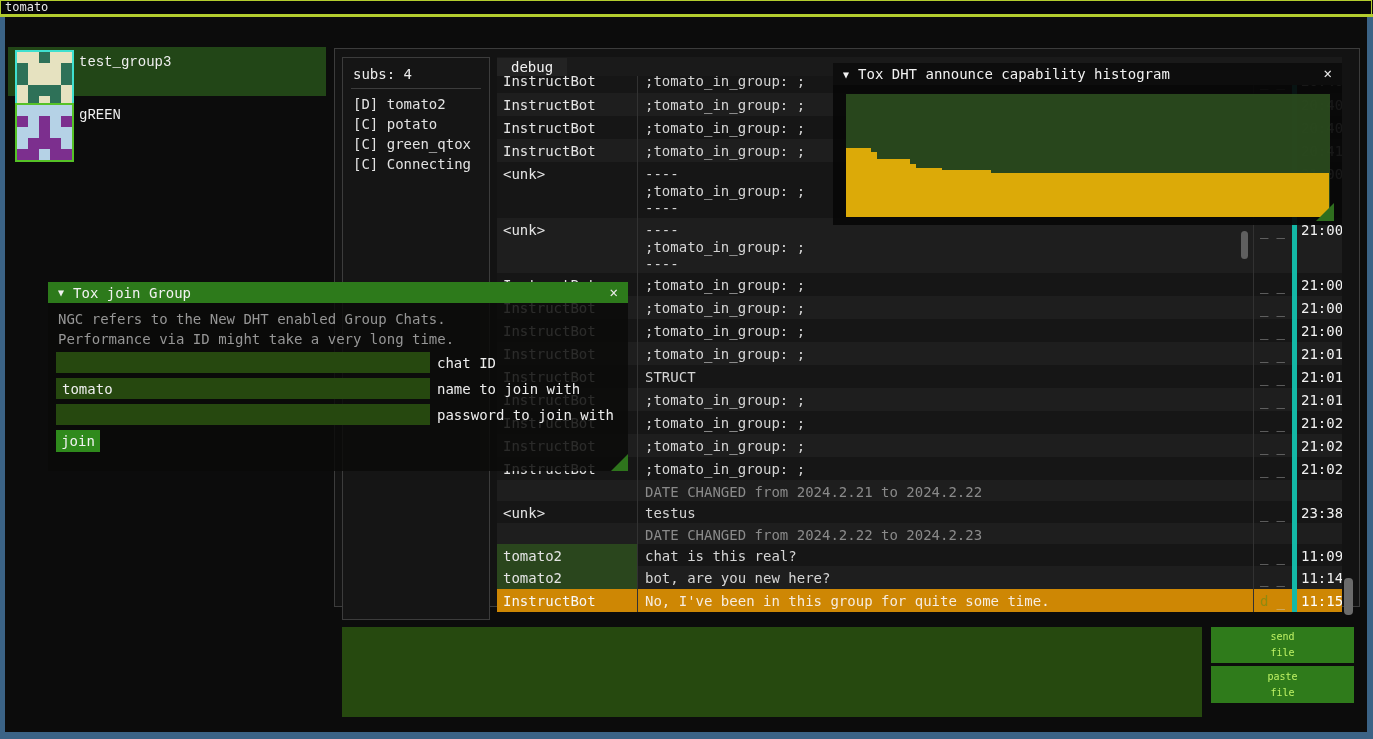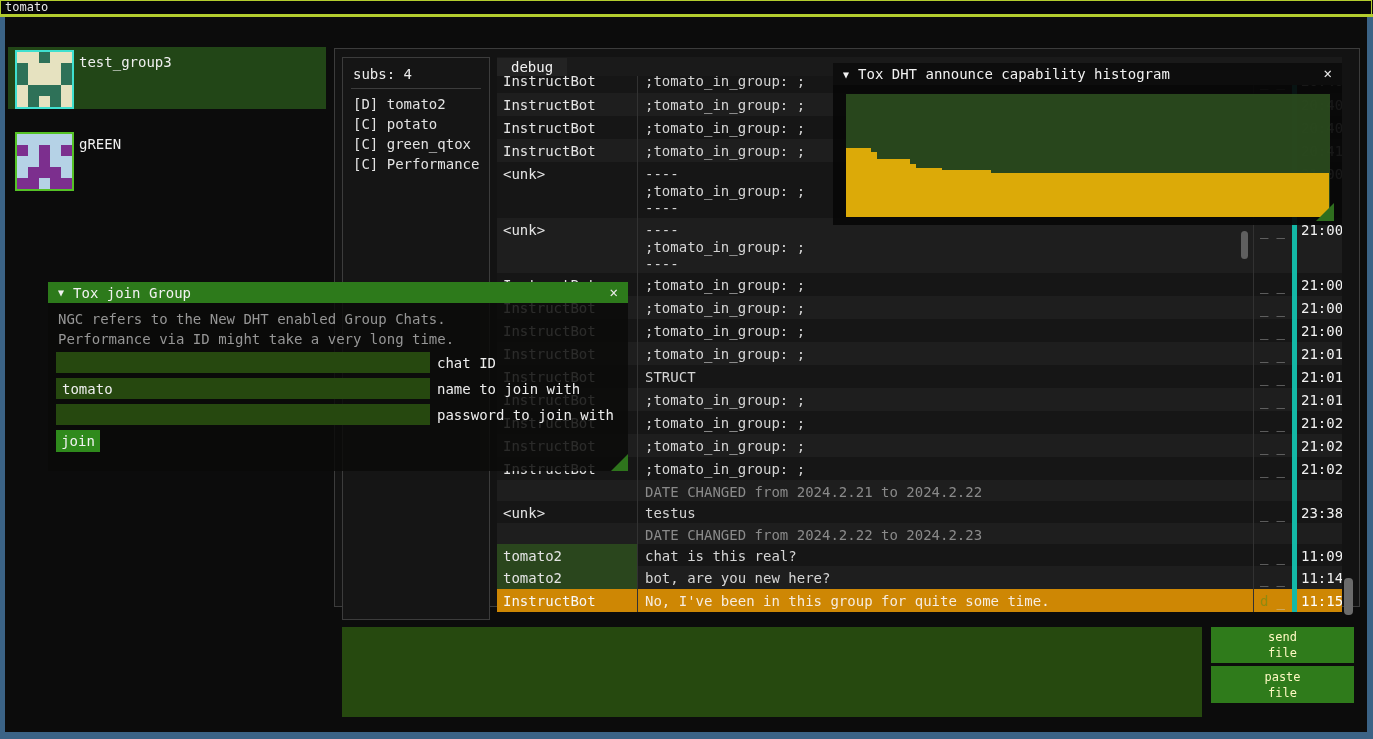--- a/index.html
+++ b/index.html
@@ -14,21 +14,21 @@
   .blue-border{background:#3b6386;}
   #border-left{left:0;top:17px;width:5px;height:715px;}
   #border-right{left:1367px;top:17px;width:6px;height:715px;}
   #border-bottom{left:0;top:732px;width:1373px;height:7px;}
   
   #menubar{left:5px;top:19px;width:1362px;height:22px;background:#181818;display:flex;align-items:stretch;font-size:14px;color:#f0f0f0;}
   .menu-item{padding:2px 13px 0 13px;line-height:20px;white-space:pre;}
   .menu-sep{width:1px;background:#3a3a3a;margin:0;}
   
   #grouplist{left:8px;top:47px;width:318px;}
-  .group-row{position:relative;height:62px;margin-bottom:20px;}
+  .group-row{position:relative;height:49px;margin-bottom:4px;font-family:Liberation Mono, monospace;}
   .group-row.selected{background:#224617;}
   .avatar{position:absolute;left:7px;top:3px;width:55px;height:55px;border:2px solid #fff;display:grid;grid-template-columns:repeat(5,1fr);grid-template-rows:repeat(5,1fr);}
   .group-label{position:absolute;left:71px;top:7px;font-size:14px;color:#efefef;white-space:pre;}
   
   #mainwin{left:334px;top:48px;width:1026px;height:559px;border:1px solid #3c3c3c;background:#131313;box-sizing:border-box;}
   #subs{position:absolute;left:7px;top:8px;width:148px;height:563px;border:1px solid #3c3c3c;background:#151515;box-sizing:border-box;font-size:14px;}
   #subs-header{padding:8px 0 0 10px;color:#ececec;white-space:pre;}
   #subs-div{margin:6px 8px 0 8px;height:1px;background:#3c3c3c;}
   #subs-list{padding:5px 0 0 10px;line-height:20px;color:#e2e2e2;}
   .subs-item{white-space:pre;}
@@ -52,21 +52,21 @@
   .cell.flags .flag{margin-right:8px;}
   .cell.time{border-left:5px solid #14b8a6;color:#f2f2f2;padding-left:4px;}
   .chat-row.hl,.chat-row.hl .cell.name{background:#ce8704;}
   .chat-row.hl .cell.name{color:#f7f7f7;}
   .chat-row.hl .cell.msg{color:#f6ece0;}
   .chat-row.hl .cell.time{color:#ffffff;}
   .chat-row.hl .flag{color:#cdbf9a;}
   .chat-row.hl .flag.f-d{color:#8f8a10;}
   
   #composer-input{position:absolute;left:7px;top:578px;width:860px;height:90px;background:#26490f;}
-  .file-btn{position:absolute;left:876px;width:143px;background:#2f7b1b;color:#fef9c3;font-size:12px;line-height:16px;
+  .file-btn{position:absolute;left:876px;width:143px;background:#2f7b1b;color:#bef264;font-size:10px;line-height:16px;
             display:flex;align-items:center;justify-content:center;text-align:center;white-space:pre-line;}
   #send-btn{top:578px;height:36px;}
   #paste-btn{top:617px;height:37px;}
   
   .thumb{background:#5f5f5f;border-radius:4px;}
   #thumb1{left:1241px;top:231px;width:7px;height:28px;}
   #thumb2{left:1344px;top:578px;width:9px;height:37px;background:#6b6b6b;}
   
   .float-title{height:22px;display:flex;align-items:center;position:relative;font-size:14px;color:#f2f2f2;}
   .collapse{font-size:10px;margin:0 9px 0 10px;}
@@ -166,21 +166,21 @@
     </div>
 
   <div class="abs" id="mainwin">
     <div id="subs">
       <div id="subs-header">subs: 4</div>
       <div id="subs-div"></div>
       <div id="subs-list">
           <div class="subs-item">[D] tomato2</div>
           <div class="subs-item">[C] potato</div>
           <div class="subs-item">[C] green_qtox</div>
-          <div class="subs-item">[C] Performance</div>
+          <div class="subs-item">[C] Connecting</div>
         </div>
     </div>
     <div id="tabbar">
       <div id="tab-debug">debug</div>
     </div>
     <div id="chatrows">
         <div class="chat-row k-clip">
           <div class="cell name">InstructBot</div>
           <div class="cell msg"><div>;tomato_in_group: ;</div></div>
           <div class="cell flags"><span class="flag">_</span><span class="flag">_</span></div>

